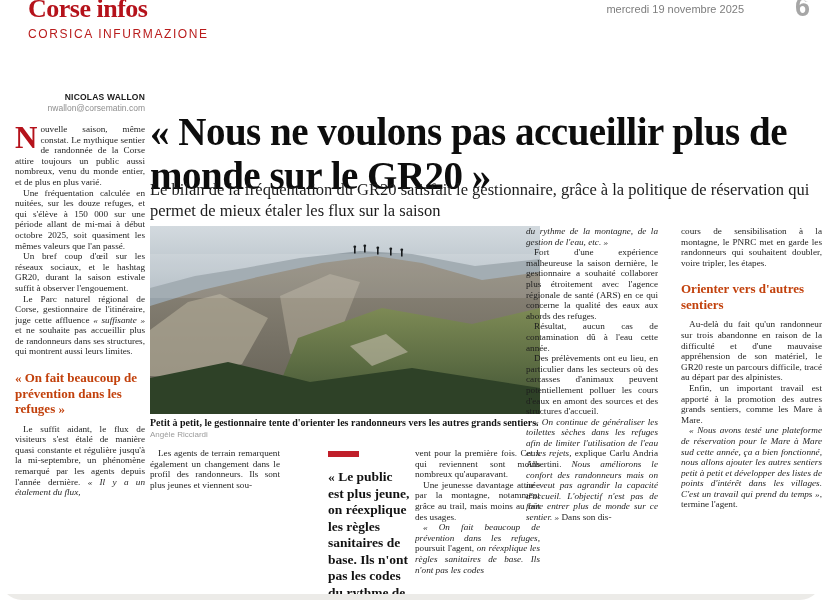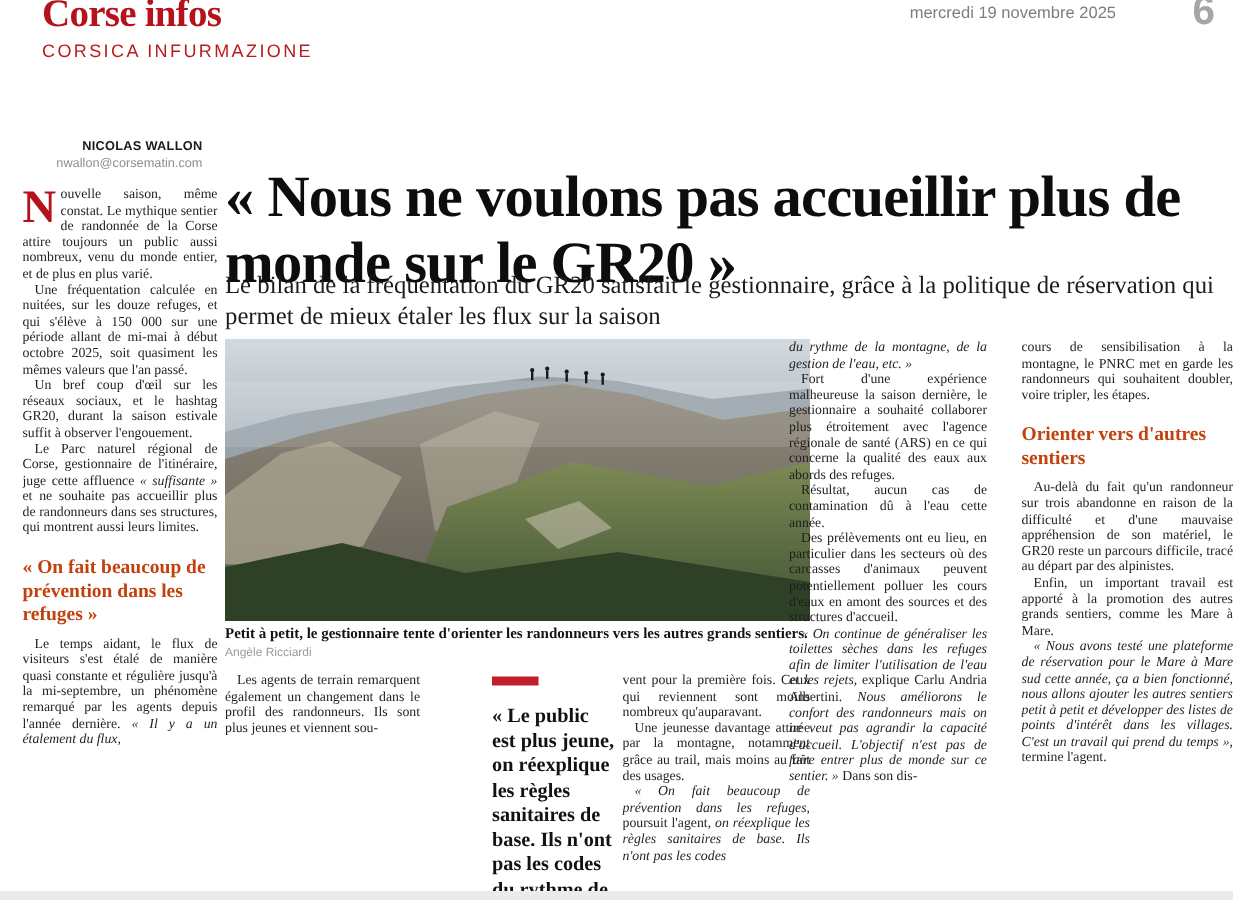--- a/index.html
+++ b/index.html
@@ -1,30 +1,30 @@
 <!DOCTYPE html>
 <html><head>
 <meta charset="utf-8">
 <style>
   html,body{margin:0;padding:0;background:#fff;}
   #page{position:relative;width:822px;height:600px;background:#ffffff;overflow:hidden;
-        font-family:"Liberation Serif",serif;color:#1e1e1e;}
+        font-family:"Liberation Serif",serif;color:#1e1e1e;border-radius:22px;}
 
   
   .masthead-title{position:absolute;left:28px;top:-6px;font-size:26px;font-weight:bold;
         color:#b5121b;letter-spacing:-0.5px;font-family:"Liberation Serif",serif;}
   .masthead-sub{position:absolute;left:28px;top:27px;font-size:12px;letter-spacing:1.6px;
         color:#b91c1c;font-family:"Liberation Sans",sans-serif;}
   .masthead-date{position:absolute;right:78px;top:3px;font-size:11px;color:#7d7d7d;
         font-family:"Liberation Sans",sans-serif;}
   .masthead-page{position:absolute;right:12px;top:-8px;font-size:27px;font-weight:bold;
         color:#a6a6a6;font-family:"Liberation Sans",sans-serif;}
 
   
-  .byline{position:absolute;left:5px;top:92px;width:130px;text-align:right;
+  .byline{position:absolute;left:15px;top:92px;width:130px;text-align:right;
         font-family:"Liberation Sans",sans-serif;}
   .byline .name{font-size:8.5px;font-weight:bold;color:#1a1a1a;letter-spacing:0.2px;}
   .byline .mail{font-size:8.5px;color:#8e8e8e;margin-top:1px;}
 
   
   .headline{position:absolute;left:150px;top:84px;width:672px;font-size:39px;line-height:44px;
         font-weight:bold;color:#0d0d0d;letter-spacing:-0.5px;}
   .deck{position:absolute;left:150px;top:179px;width:668px;font-size:16.5px;line-height:21px;color:#1c1c1c;}
 
   
@@ -119,21 +119,21 @@
     <div class="caption">Petit à petit, le gestionnaire tente d'orienter les randonneurs vers les autres grands sentiers.</div>
     <div class="credit">Angèle Ricciardi</div>
   </div>
 
   <div class="col col0">
       <p><span class="dropcap">N</span><span>ouvelle saison, même constat. Le mythique sentier de randonnée de la Corse attire toujours un public aussi nombreux, venu du monde entier, et de plus en plus varié.</span></p>
       <p class="ind"><span>Une fréquentation calculée en nuitées, sur les douze refuges, et qui s'élève à 150 000 sur une période allant de mi-mai à début octobre 2025, soit quasiment les mêmes valeurs que l'an passé.</span></p>
       <p class="ind"><span>Un bref coup d'œil sur les réseaux sociaux, et le hashtag GR20, durant la saison estivale suffit à observer l'engouement.</span></p>
       <p class="ind"><span>Le Parc naturel régional de Corse, gestionnaire de l'itinéraire, juge cette affluence </span><span class="it">« suffisante »</span><span> et ne souhaite pas accueillir plus de randonneurs dans ses structures, qui montrent aussi leurs limites.</span></p>
       <h3 class="col-subhead">« On fait beaucoup de prévention dans les refuges »</h3>
-      <p class="ind"><span>Le temps aidant, le flux de visiteurs s'est étalé de manière quasi constante et régulière jusqu'à la mi-septembre, un phénomène remarqué par les agents depuis l'année dernière. </span><span class="it">« Il y a un étalement du flux,</span></p>
+      <p class="ind"><span>Le suffit aidant, le flux de visiteurs s'est étalé de manière quasi constante et régulière jusqu'à la mi-septembre, un phénomène remarqué par les agents depuis l'année dernière. </span><span class="it">« Il y a un étalement du flux,</span></p>
     </div>
   <div class="col col1">
       <p class="ind"><span>Les agents de terrain remarquent également un changement dans le profil des randonneurs. Ils sont plus jeunes et viennent sou-</span></p>
     </div>
   <div class="col col2">
       <div class="pullquote">
         <div class="pq-bar"></div>
         <div class="pq-text">« Le public est plus jeune, on réexplique les règles sanitaires de base. Ils n'ont pas les codes du rythme de la montagne, de la gestion de l'eau, etc. »</div>
       </div>
     </div>

